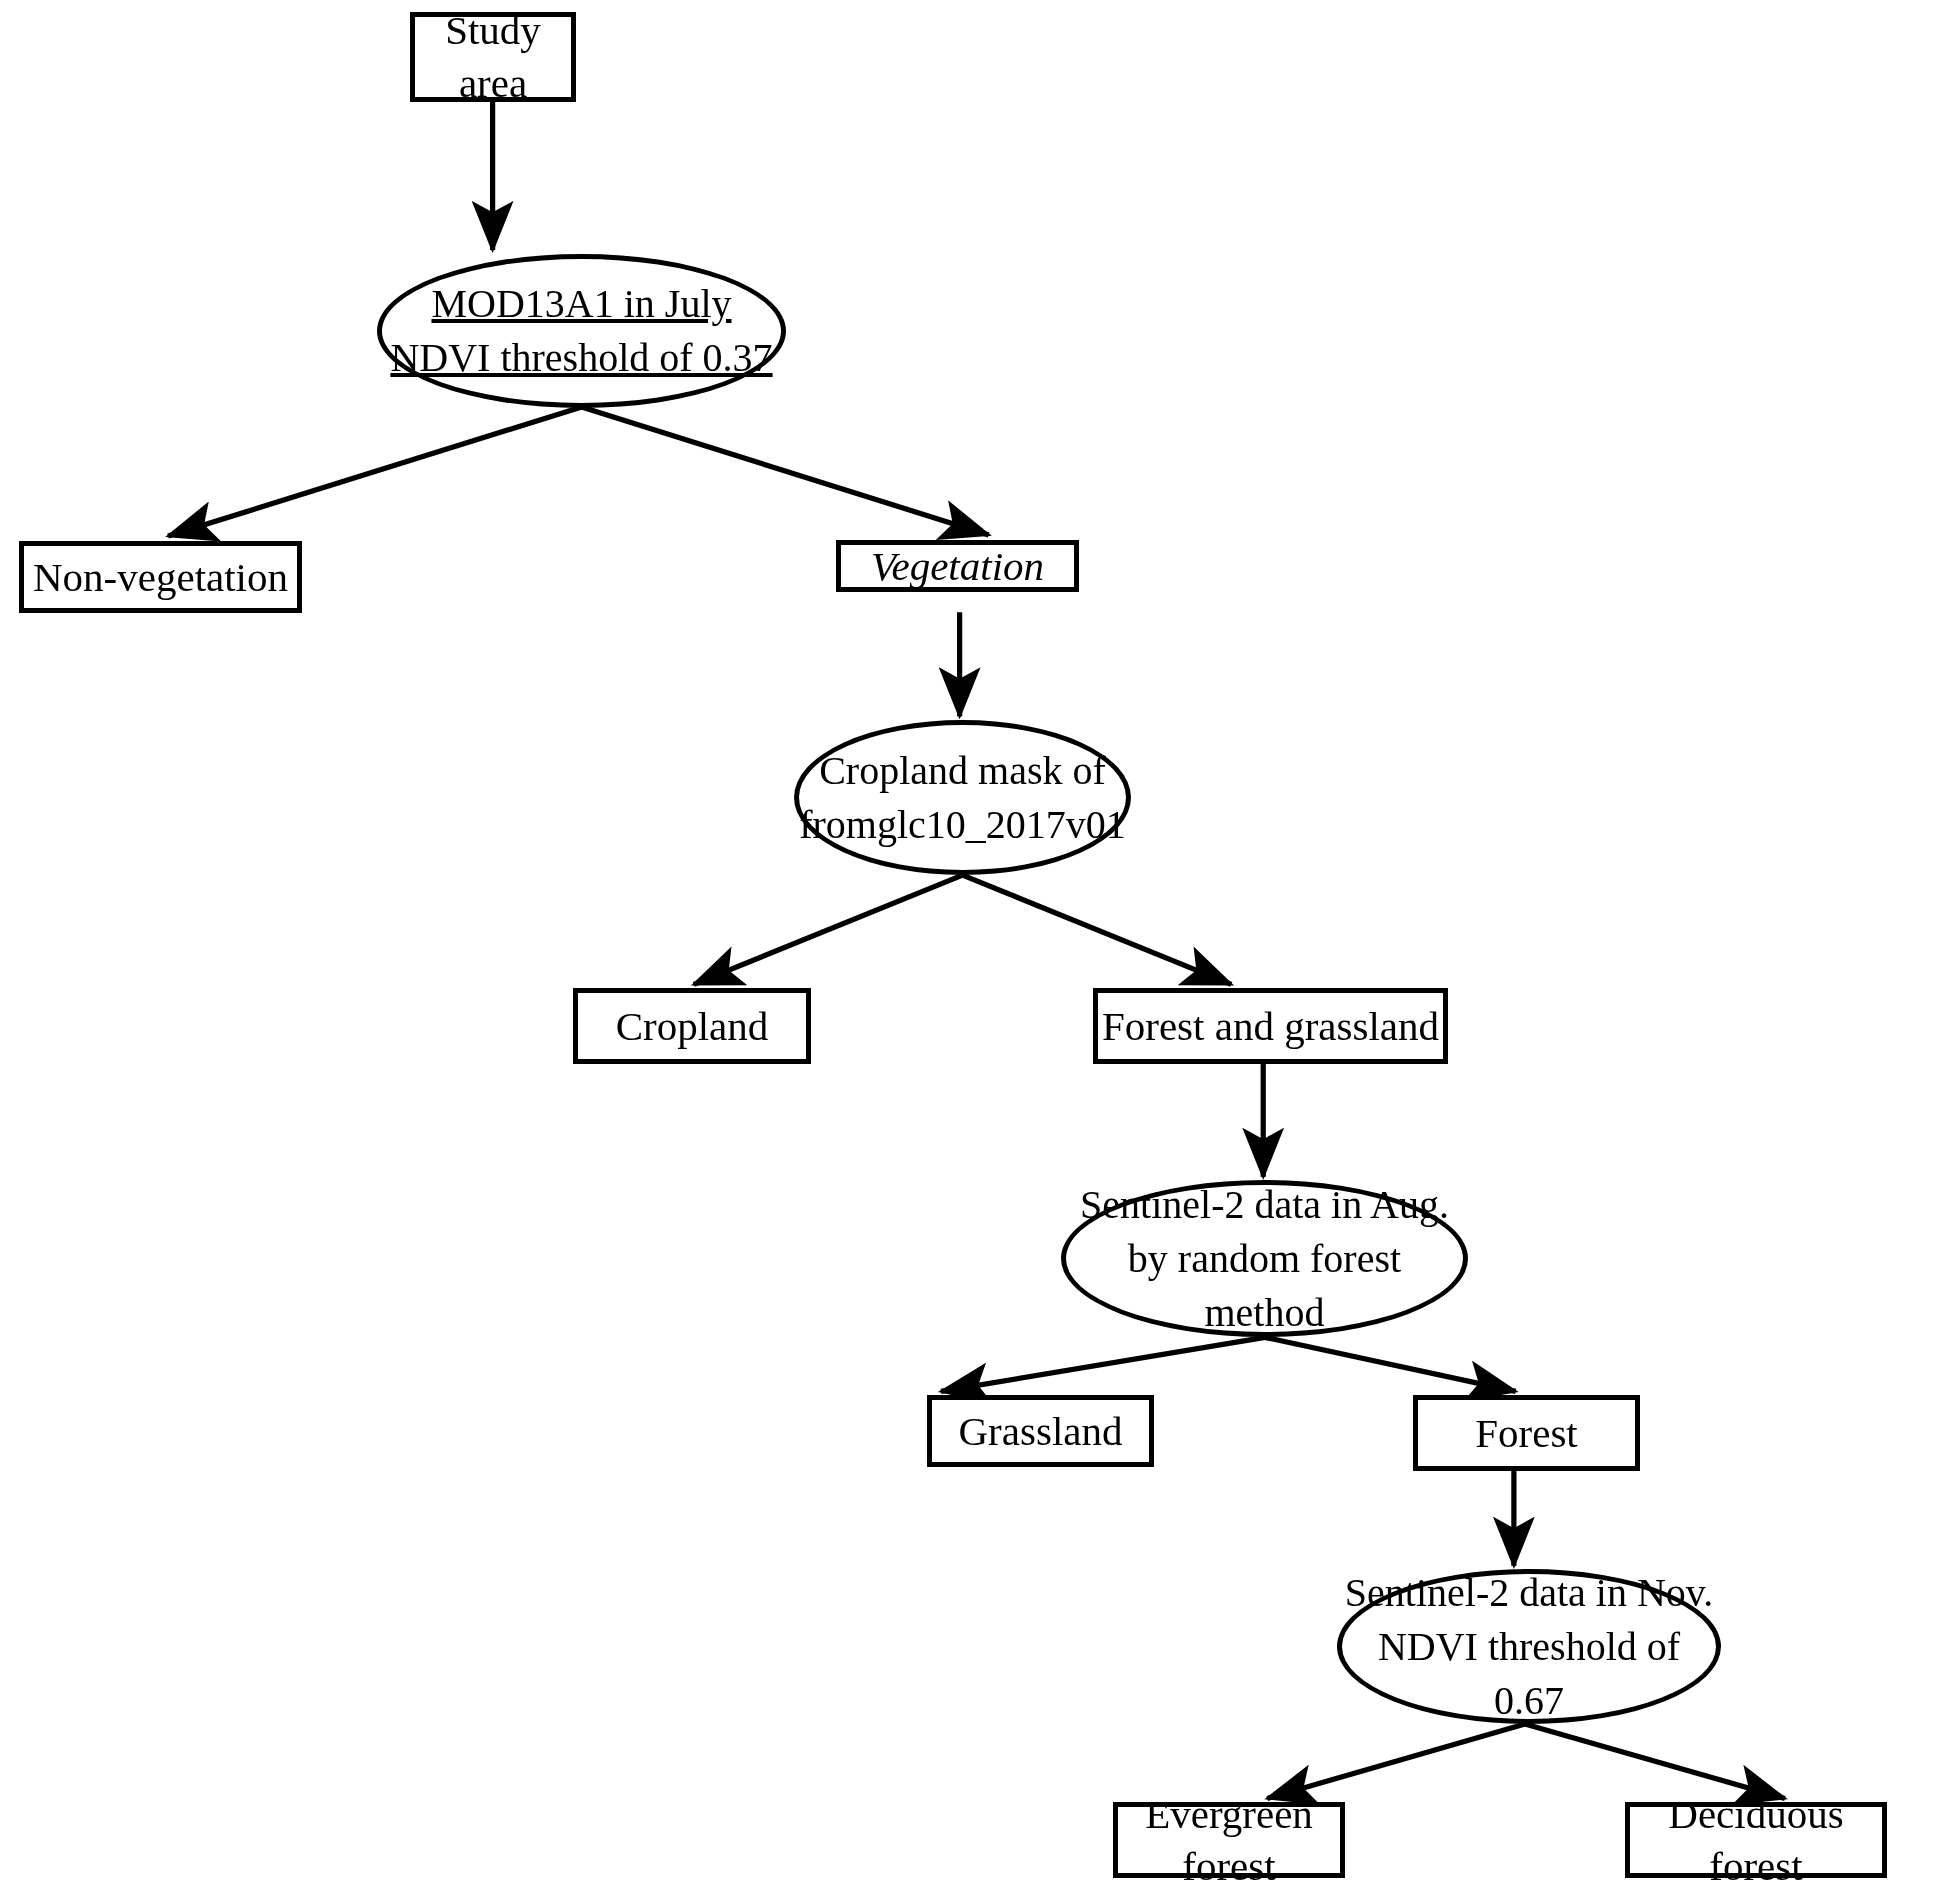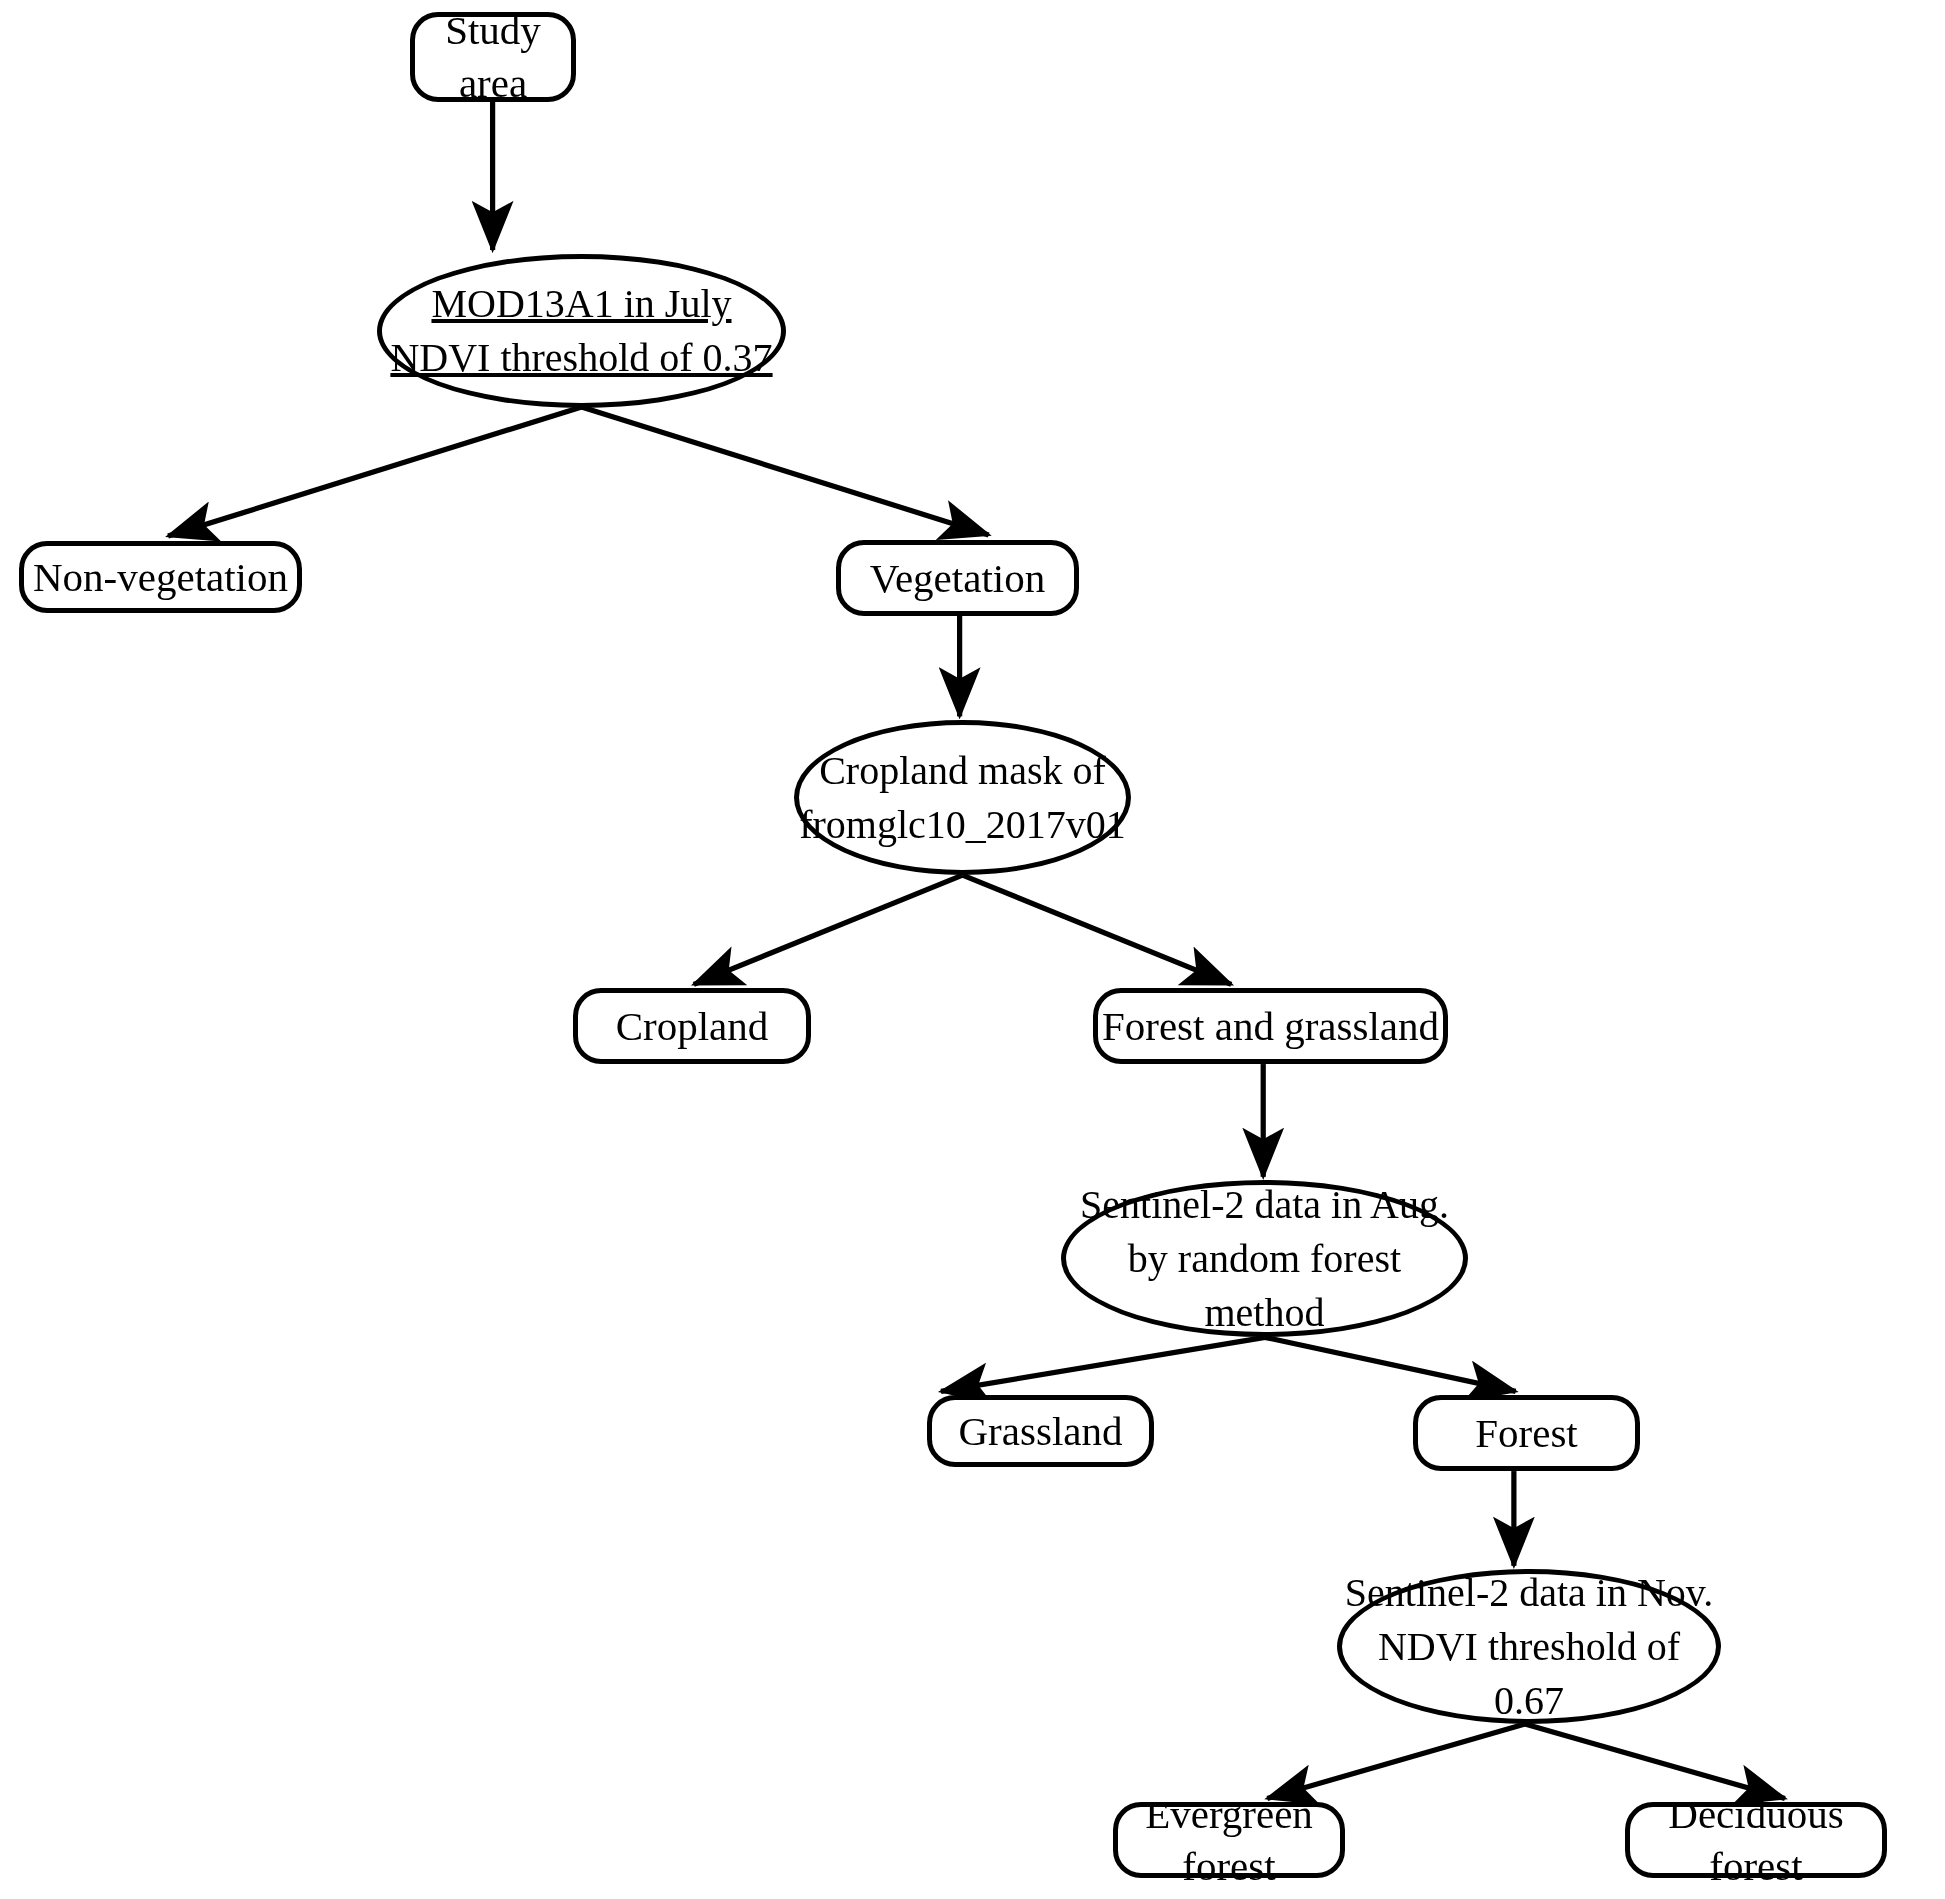--- a/index.html
+++ b/index.html
@@ -28,21 +28,20 @@
   .node {
     position: absolute;
     box-sizing: border-box;
     display: flex;
     align-items: center;
     justify-content: center;
     text-align: center;
     color: #000000;
     background: #ffffff;
     z-index: 2;
-    border-radius: 28px;
   }
   .node.rect {
     border: 5.2px solid #000000;
   }
   .node.ellipse {
     border: 5.2px solid #000000;
     border-radius: 50%;
   }
   .node-label {
     display: block;
@@ -86,21 +85,21 @@
       <div class="node rect" style="left: 410px; top: 11.6px; width: 166px; height: 90px; border-color: rgb(0, 0, 0); background: rgb(255, 255, 255);">
         <span class="node-label">Study area</span>
       </div>
       <div class="node ellipse" style="left: 377px; top: 254px; width: 409px; height: 154px; border-color: rgb(0, 0, 0); background: rgb(255, 255, 255); text-decoration: underline;">
         <span class="node-label">MOD13A1 in July
 NDVI threshold of 0.37</span>
       </div>
       <div class="node rect" style="left: 19px; top: 541px; width: 283px; height: 72px; border-color: rgb(0, 0, 0); background: rgb(255, 255, 255);">
         <span class="node-label">Non-vegetation</span>
       </div>
-      <div class="node rect" style="left: 836px; top: 540px; width: 243px; height: 76px; border-color: rgb(0, 0, 0); background: rgb(255, 255, 255);">
+      <div class="node rect" style="left: 836px; top: 540px; width: 243px; height: 52px; border-color: rgb(0, 0, 0); background: rgb(255, 255, 255); font-style: italic;">
         <span class="node-label">Vegetation</span>
       </div>
       <div class="node ellipse" style="left: 794px; top: 720px; width: 337px; height: 155px; border-color: rgb(0, 0, 0); background: rgb(255, 255, 255);">
         <span class="node-label">Cropland mask of
 fromglc10_2017v01</span>
       </div>
       <div class="node rect" style="left: 573px; top: 988px; width: 238px; height: 76px; border-color: rgb(0, 0, 0); background: rgb(255, 255, 255); text-align: center;">
         <span class="node-label">Cropland</span>
       </div>
       <div class="node rect" style="left: 1093px; top: 988px; width: 355px; height: 76px; border-color: rgb(0, 0, 0); background: rgb(255, 255, 255);">

